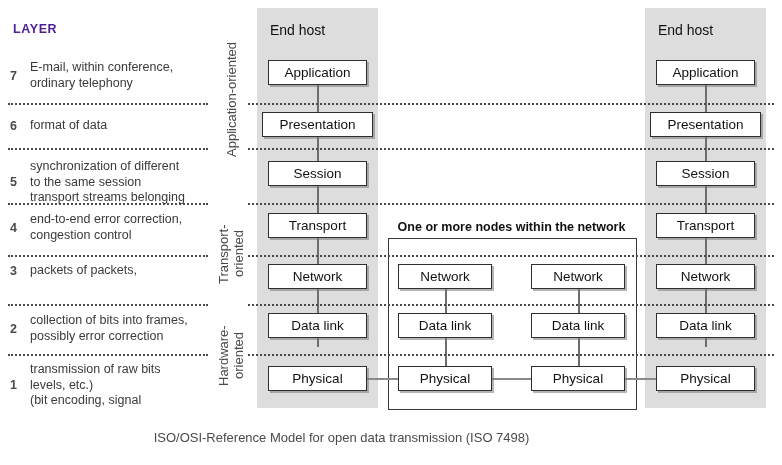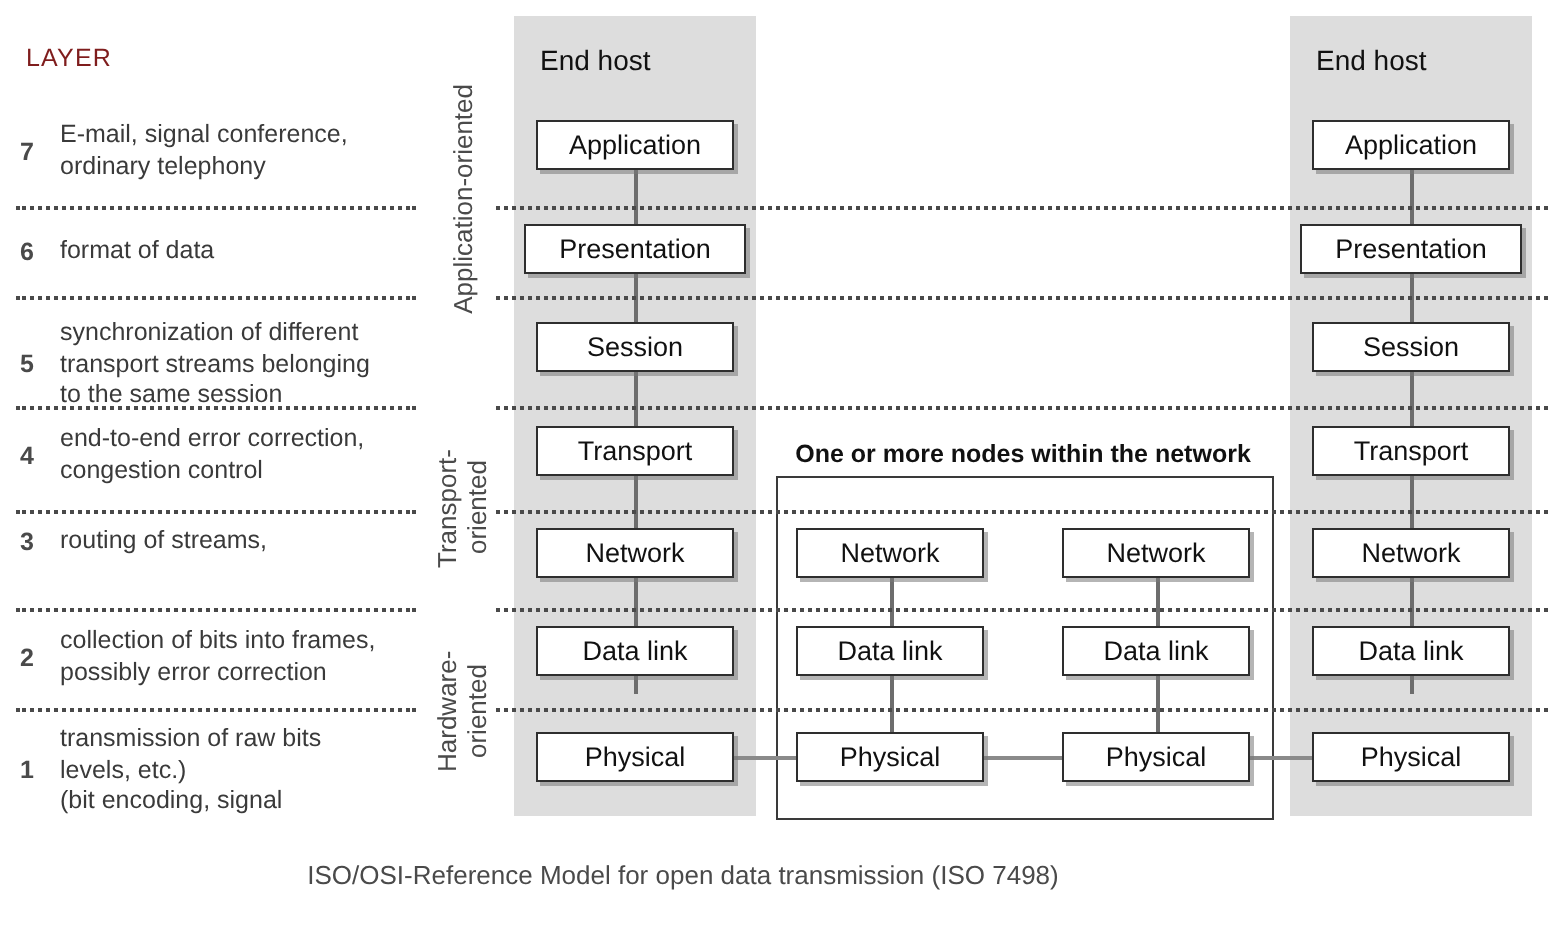--- a/index.html
+++ b/index.html
@@ -41,22 +41,23 @@
   .sep.left-seg  { left: 8px;   width: 200px; }
   .sep.right-seg { left: 248px; width: 526px; }
 
   
   #layer-heading {
     position: absolute;
     left: 13px;
     top: 22px;
     font-size: 12.5px;
     letter-spacing: 0.6px;
-    color: #7f1d1d;
+    color: #4c1d95;
     z-index: 4;
+    font-weight: bold;
   }
 
   
   .layer-row {
     position: absolute;
     left: 10px;
     width: 205px;
     display: flex;
     align-items: center;
     z-index: 4;
@@ -198,53 +199,53 @@
 
   <div class="sep left-seg" style="top:304px;"></div>
   <div class="sep right-seg" style="top:304px;"></div>
 
   <div class="sep left-seg" style="top:354px;"></div>
   <div class="sep right-seg" style="top:354px;"></div>
 
   <div class="layer-row" style="top:60px;">
     <div class="layer-num">7</div>
     <div class="layer-desc">
-      <div>E-mail, signal conference,</div>
+      <div>E-mail, within conference,</div>
       <div>ordinary telephony</div>
     </div>
   </div>
 
   <div class="layer-row" style="top:118px;">
     <div class="layer-num">6</div>
     <div class="layer-desc">
       <div>format of data</div>
     </div>
   </div>
 
   <div class="layer-row" style="top:159px;">
     <div class="layer-num">5</div>
     <div class="layer-desc">
       <div>synchronization of different</div>
+      <div>to the same session</div>
       <div>transport streams belonging</div>
-      <div>to the same session</div>
     </div>
   </div>
 
   <div class="layer-row" style="top:212px;">
     <div class="layer-num">4</div>
     <div class="layer-desc">
       <div>end-to-end error correction,</div>
       <div>congestion control</div>
     </div>
   </div>
 
   <div class="layer-row" style="top:263px;">
     <div class="layer-num">3</div>
     <div class="layer-desc">
-      <div>routing of streams,</div>
+      <div>packets of packets,</div>
     </div>
   </div>
 
   <div class="layer-row" style="top:313px;">
     <div class="layer-num">2</div>
     <div class="layer-desc">
       <div>collection of bits into frames,</div>
       <div>possibly error correction</div>
     </div>
   </div>

